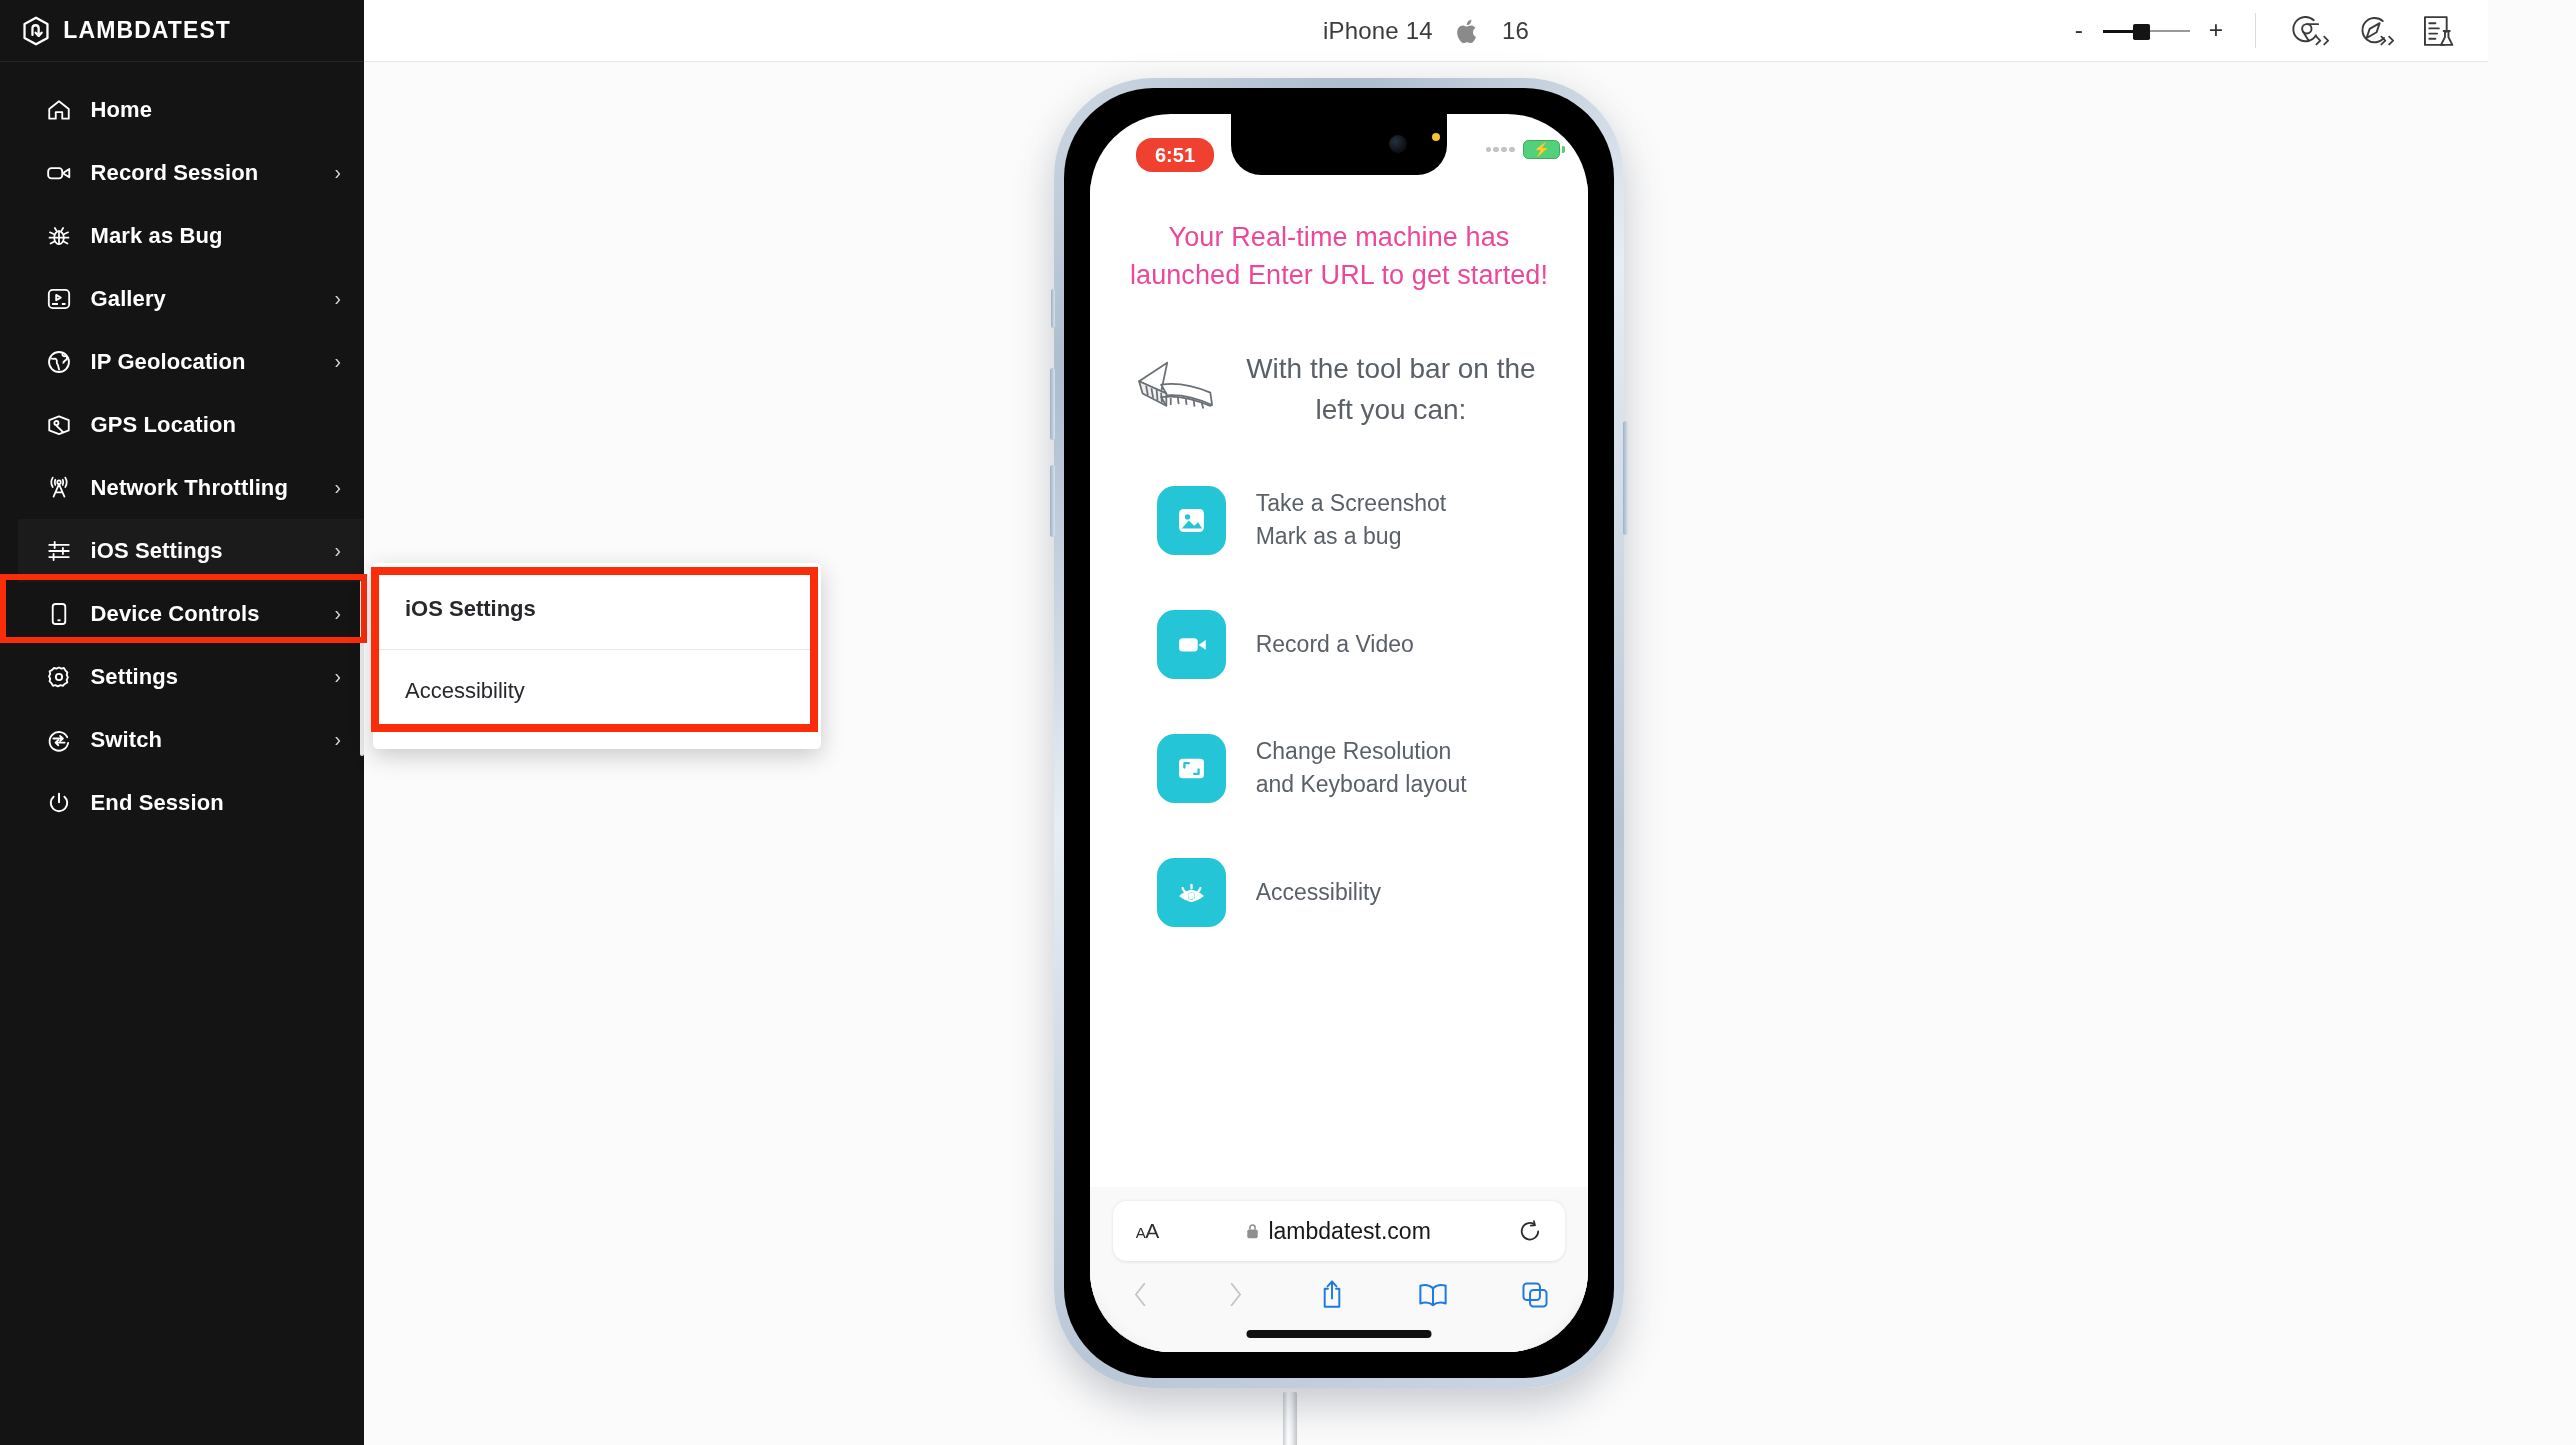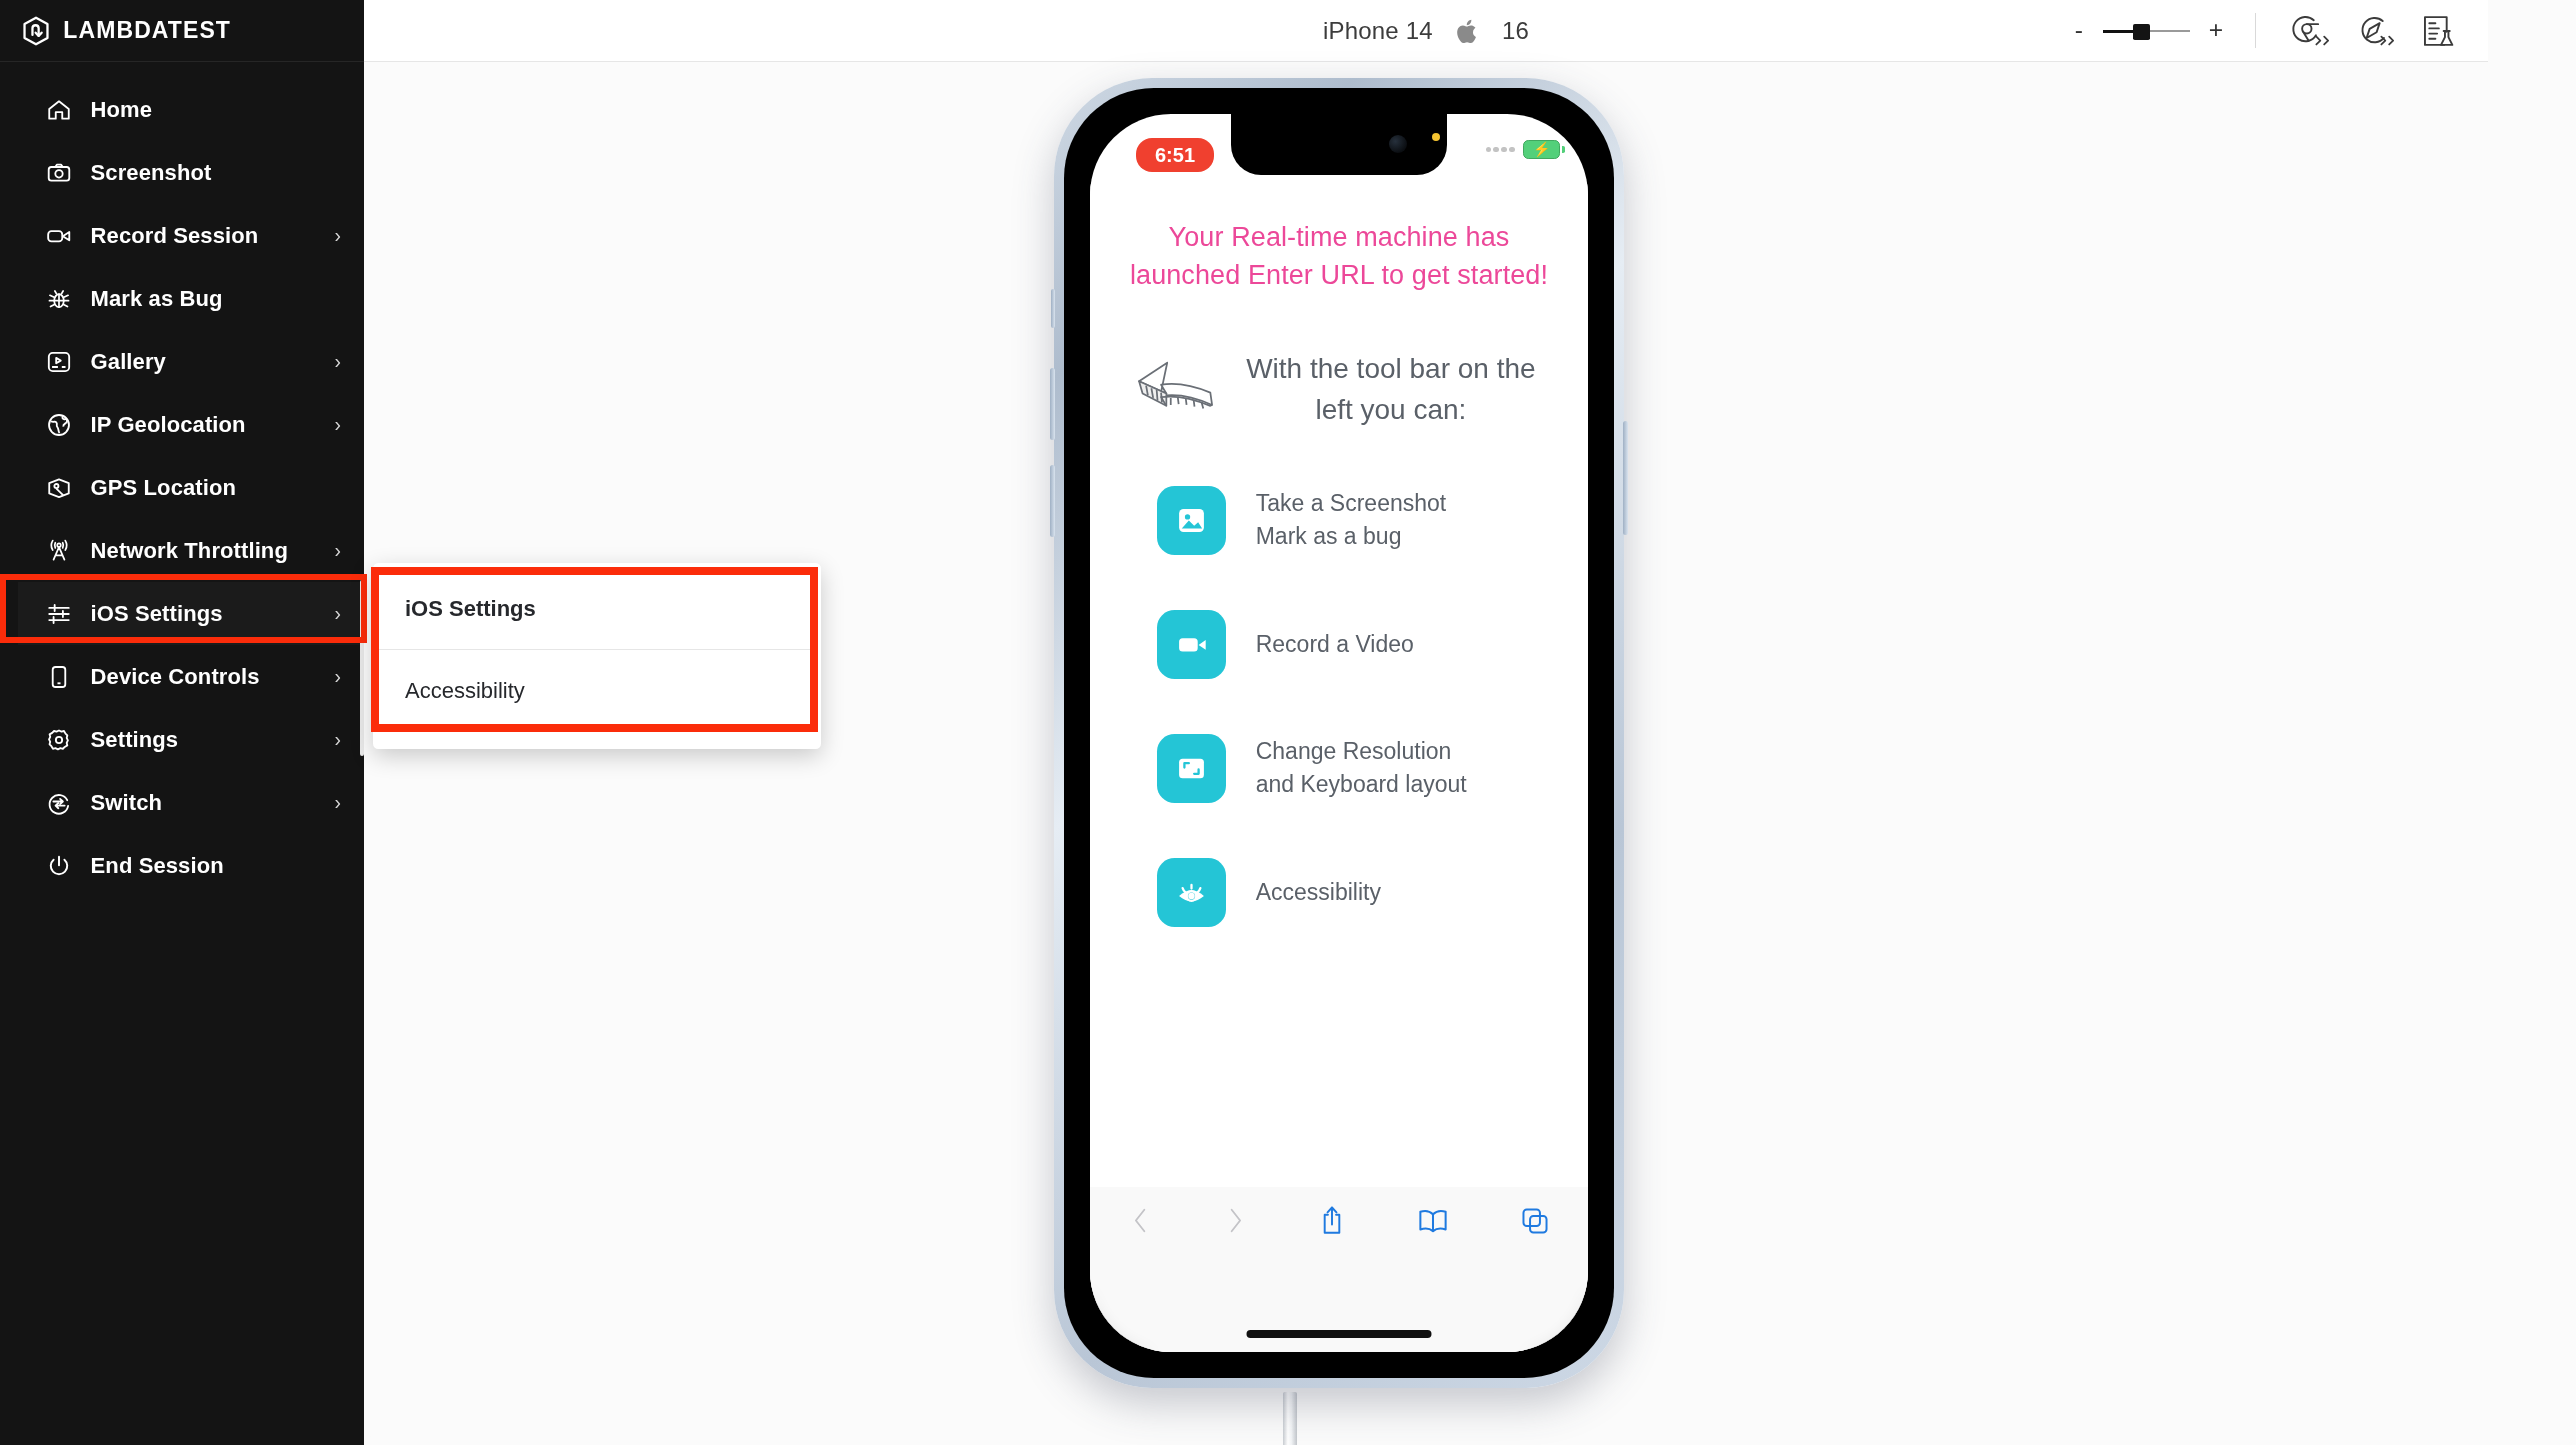--- a/index.html
+++ b/index.html
@@ -300,31 +300,20 @@
       <div class="nav-item">
         <span class="nav-icon">
           <svg viewBox="0 0 24 24" width="26" height="26" fill="none" stroke="#fff" stroke-width="1.7" stroke-linecap="round" stroke-linejoin="round">
             <path d="M3 11 L12 4 L21 11 V20 H15 V14 H9 V20 H3 Z"></path>
           </svg>
         </span>
         <span class="nav-label">Home</span>
         <span class="nav-chev"></span>
       </div>
 
-      <div class="nav-item">
-        <span class="nav-icon">
-          <svg viewBox="0 0 24 24" width="26" height="26" fill="none" stroke="#fff" stroke-width="1.7" stroke-linejoin="round">
-            <rect x="2.5" y="6.5" width="19" height="12.5" rx="2.4"></rect>
-            <path d="M8.5 6.5 L10 4.3 H14 L15.5 6.5"></path>
-            <circle cx="12" cy="12.8" r="3.4"></circle>
-          </svg>
-        </span>
-        <span class="nav-label">Screenshot</span>
-        <span class="nav-chev"></span>
-      </div>
 
       <div class="nav-item">
         <span class="nav-icon">
           <svg viewBox="0 0 24 24" width="26" height="26" fill="none" stroke="#fff" stroke-width="1.7" stroke-linejoin="round">
             <rect x="2" y="7.5" width="13" height="9.5" rx="3"></rect>
             <path d="M15.5 12.2 L21.5 8.3 V16 L15.5 12.2 Z"></path>
           </svg>
         </span>
         <span class="nav-label">Record Session</span>
         <span class="nav-chev">›</span>
@@ -621,20 +610,38 @@
                   </svg>
                 </span>
                 <span class="feat-txt">
                   <span>Accessibility</span>
                 </span>
               </div>
 
             </div>
 
             <div class="safari">
+              <div class="urlbar">
+                <span class="aa"><small>A</small>A</span>
+                <span class="url-center">
+                  <span class="lock">
+                    <svg viewBox="0 0 15 19" width="13" height="16.7">
+                      <rect x="1.5" y="7.5" width="12" height="10" rx="2" fill="#8e8e93"></rect>
+                      <path d="M4.5 7.5 V5.2 A3 3 0 0 1 10.5 5.2 V7.5" stroke="#8e8e93" stroke-width="1.8" fill="none"></path>
+                    </svg>
+                  </span>
+                  <span class="url-text">lambdatest.com</span>
+                </span>
+                <span class="reload">
+                  <svg viewBox="0 0 28 28" width="24.6" height="24.6" fill="none" stroke="#2c2c2c" stroke-width="2" stroke-linecap="round">
+                    <path d="M23 14 A9.4 9.4 0 1 1 18.6 6"></path>
+                    <path d="M18.2 2.4 L19.2 7 L14.6 7.6"></path>
+                  </svg>
+                </span>
+              </div>
 
               <div class="tabbar">
                 <span>
                   <svg viewBox="0 0 30 40" width="23" height="33" fill="none" stroke="#c4c4c8" stroke-width="2.4" stroke-linecap="round" stroke-linejoin="round">
                       <path d="M20 6 L9 20 L20 34"></path>
                     </svg>
                 </span>
                 <span>
                   <svg viewBox="0 0 30 40" width="23" height="33" fill="none" stroke="#c4c4c8" stroke-width="2.4" stroke-linecap="round" stroke-linejoin="round">
                       <path d="M10 6 L21 20 L10 34"></path>

